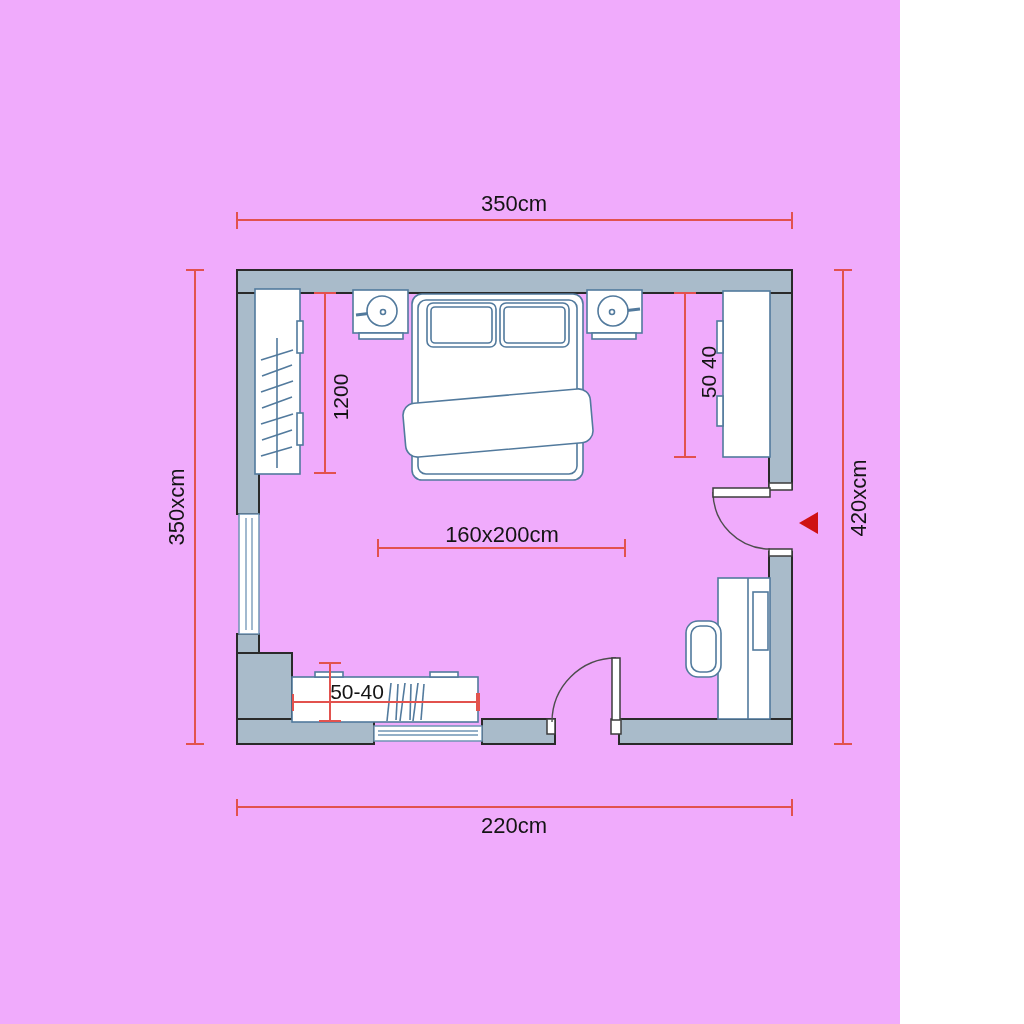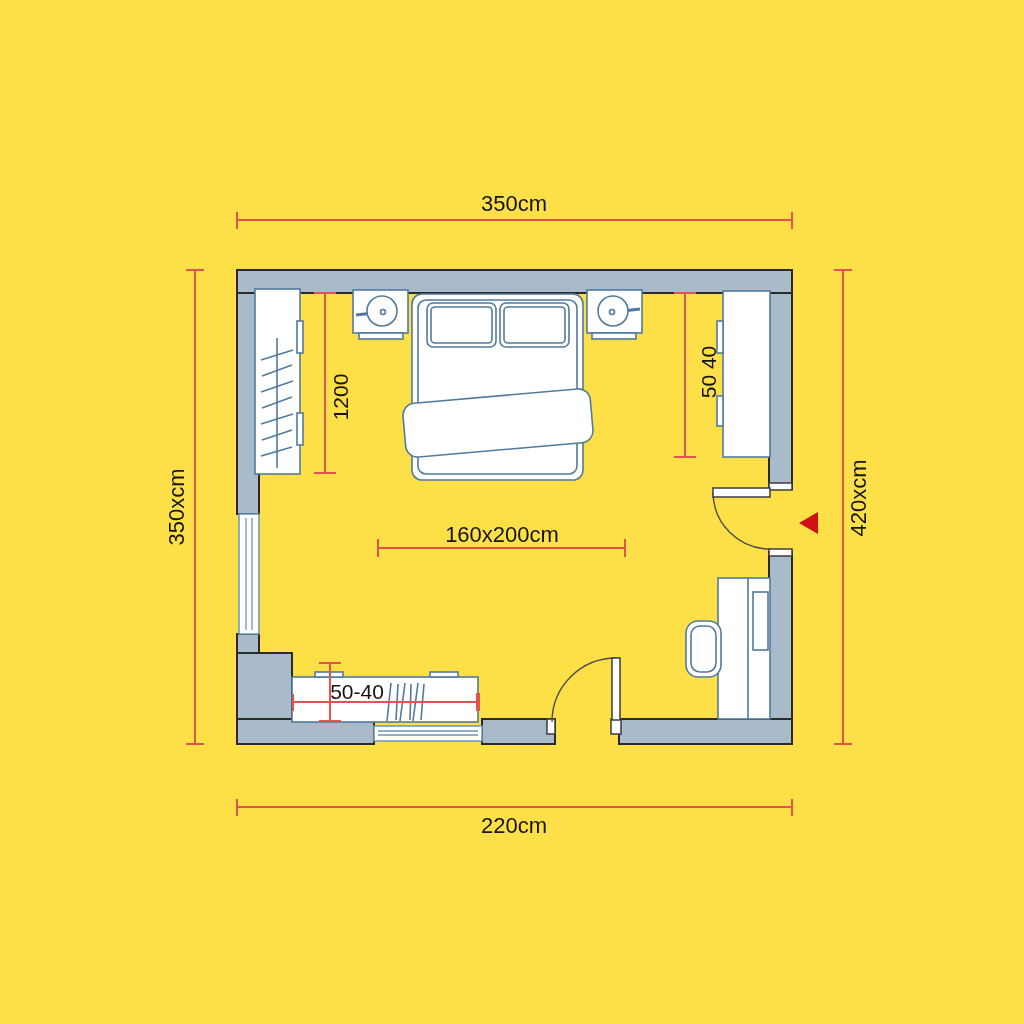--- a/index.html
+++ b/index.html
@@ -1,16 +1,16 @@
 <!DOCTYPE html>
 <html><head>
 <meta charset="utf-8">
 <style>
   html,body{margin:0;padding:0;background:#ffffff;}
-  .canvas{position:relative;width:1024px;height:1024px;background:#fde047;overflow:hidden;}
+  .canvas{position:relative;width:900px;height:1024px;background:#f0abfc;overflow:hidden;}
   svg{display:block;}
   .wall{fill:#a9bbca;stroke:#2a2a2a;stroke-width:2px;}
   .win{fill:#ffffff;stroke:#6f94b5;stroke-width:1.5px;}
   .win-line{stroke:#6f94b5;stroke-width:1.3px;}
   .furn{fill:#ffffff;stroke:#527a9d;stroke-width:1.6px;}
   .furn-line{stroke:#527a9d;stroke-width:1.6px;fill:none;}
   .rod{stroke:#527a9d;stroke-width:3px;}
   .leaf{fill:#ffffff;stroke:#3c3c3c;stroke-width:1.5px;}
   .arc{fill:none;stroke:#4d4d4d;stroke-width:1.4px;}
   .dim{stroke:#e2524e;stroke-width:2px;}

